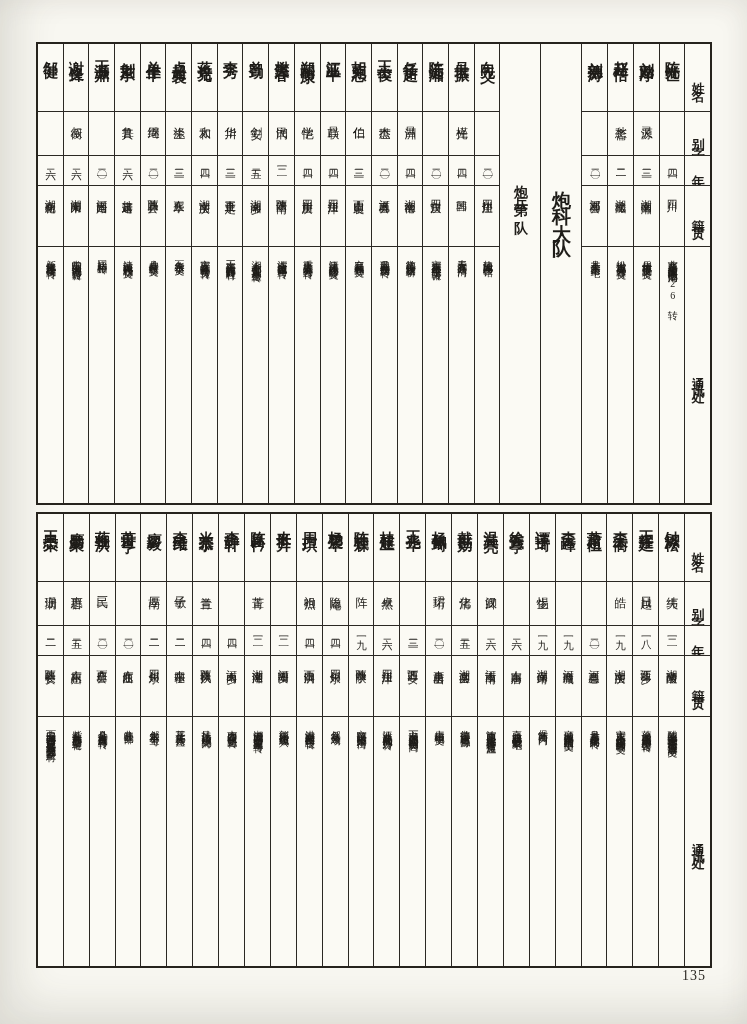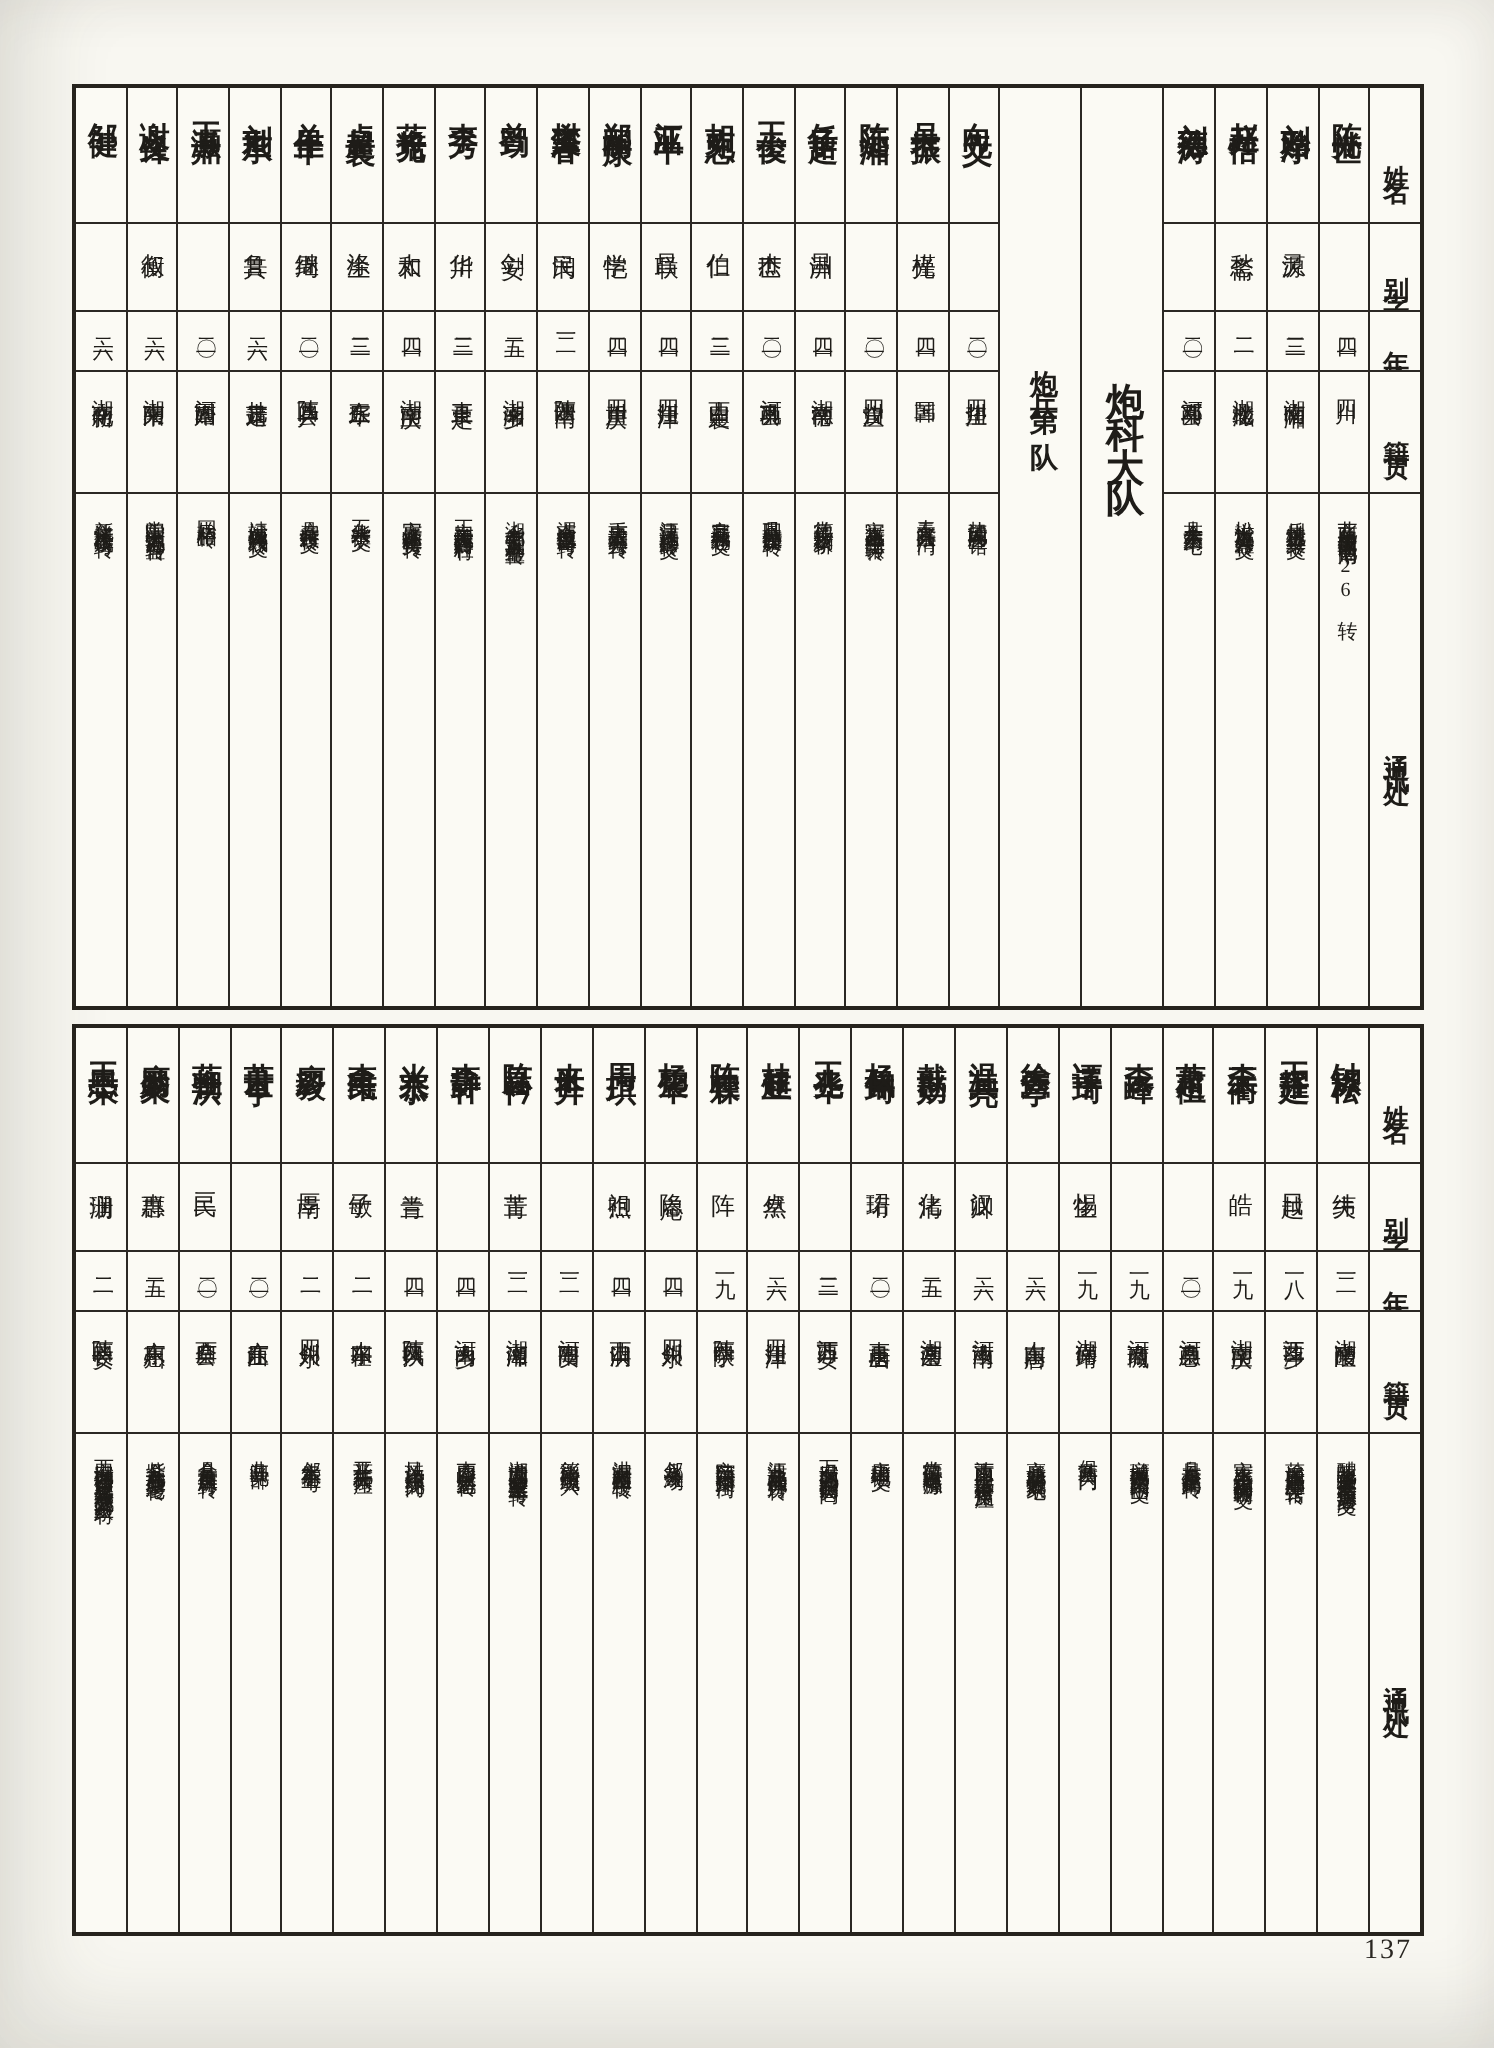--- a/index.html
+++ b/index.html
@@ -929,14 +929,14 @@
           <span class="vtext">二二</span>
         </div>
         <div class="cell row-native">
           <span class="vtext">陕西长安</span>
         </div>
         <div class="cell row-address">
           <span class="vtext">西安城内钟楼西四道巷永盛魁号转交北门外罗家王村</span>
         </div>
       </div>
     </div>
-  <div class="page-number">137</div>
+  <div class="page-number">135</div>
 </div>
 
 </body></html>

